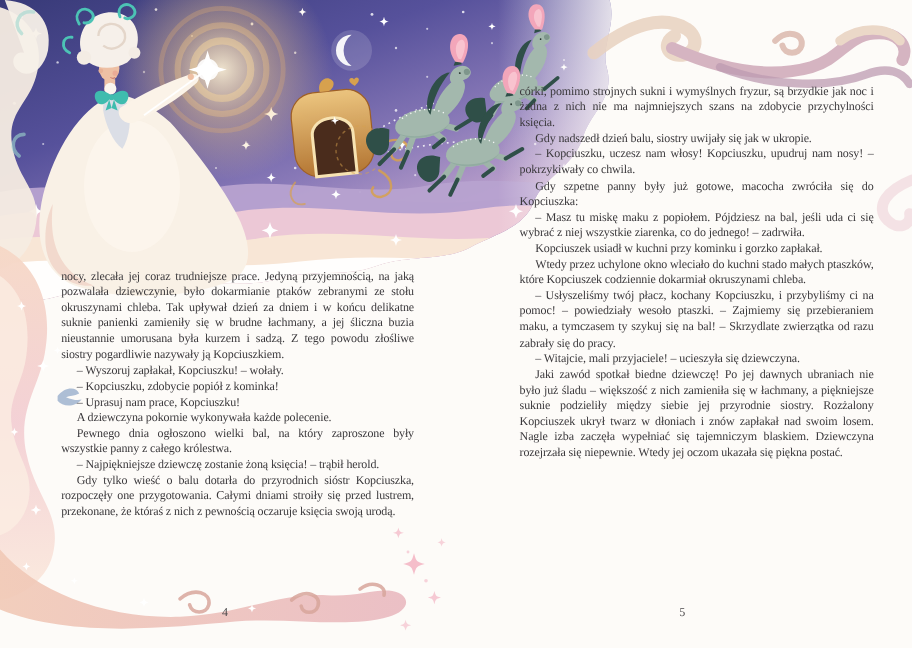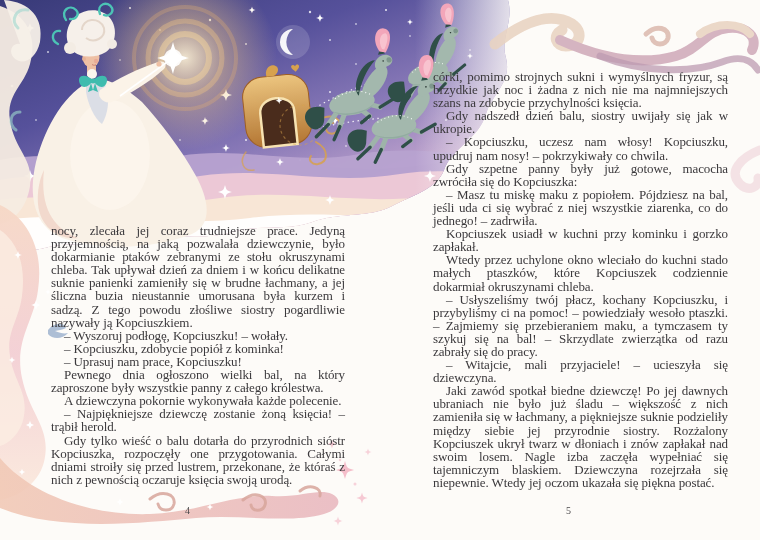--- a/index.html
+++ b/index.html
@@ -4,21 +4,21 @@
 <style>
   html,body{margin:0;padding:0;background:#e8e4de;}
   .spread{
     position:relative;width:760px;height:540px;overflow:hidden;
     background:#fdfbf8;
     font-family:"Liberation Serif","DejaVu Serif",serif;
   }
   .illu{position:absolute;left:0;top:0;width:760px;height:540px;}
   .text-col{
     position:absolute;
-    font-size:13px;line-height:13.1px;letter-spacing:-0.1px;
+    font-size:10px;line-height:13.1px;letter-spacing:-0.1px;
     color:#3b393c;text-align:justify;
   }
   .col-left{left:51px;top:224px;width:294px;}
   .col-right{left:433px;top:70px;width:295px;}
   .text-col p{margin:0;text-indent:13px;}
   .text-col p.no-indent{text-indent:0;}
   .pagenum{position:absolute;font-size:10px;color:#4c4a4c;}
   .pn-left{left:185px;top:505px;}
   .pn-right{left:566px;top:505px;}
 </style>
@@ -290,29 +290,29 @@
       <use href="#spark" transform="translate(368,452) scale(3.5)" opacity="0.5"></use>
       <circle cx="355" cy="484" r="1.5" opacity="0.5"></circle>
       <circle cx="340" cy="460" r="1.2" opacity="0.5"></circle>
     </g>
   </svg>
 
   <div class="text-col col-left">
 
       <p class="para no-indent">nocy, zlecała jej coraz trudniejsze prace. Jedyną przyjemnością, na jaką pozwalała dziewczynie, było dokarmianie ptaków zebranymi ze stołu okruszynami chleba. Tak upływał dzień za dniem i w końcu delikatne suknie panienki zamieniły się w brudne łachmany, a jej śliczna buzia nieustannie umorusana była kurzem i sadzą. Z tego powodu złośliwe siostry pogardliwie nazywały ją Kopciuszkiem.</p>
 
-      <p class="para">– Wyszoruj podłogę, Kopciuszku! – wołały.</p>
+      <p class="para">– Wyszoruj zapłakał, Kopciuszku! – wołały.</p>
 
       <p class="para">– Kopciuszku, zdobycie popiół z kominka!</p>
 
       <p class="para">– Uprasuj nam prace, Kopciuszku!</p>
 
+      <p class="para">A dziewczyna pokornie wykonywała każde polecenie.</p>
+
       <p class="para">Pewnego dnia ogłoszono wielki bal, na który zaproszone były wszystkie panny z całego królestwa.</p>
-
-      <p class="para">A dziewczyna pokornie wykonywała każde polecenie.</p>
 
       <p class="para">– Najpiękniejsze dziewczę zostanie żoną księcia! – trąbił herold.</p>
 
       <p class="para">Gdy tylko wieść o balu dotarła do przyrodnich sióstr Kopciuszka, rozpoczęły one przygotowania. Całymi dniami stroiły się przed lustrem, przekonane, że któraś z nich z pewnością oczaruje księcia swoją urodą.</p>
 
     </div>
 
   <div class="text-col col-right">
 
       <p class="para no-indent">córki, pomimo strojnych sukni i wymyślnych fryzur, są brzydkie jak noc i żadna z nich nie ma najmniejszych szans na zdobycie przychylności księcia.</p>

